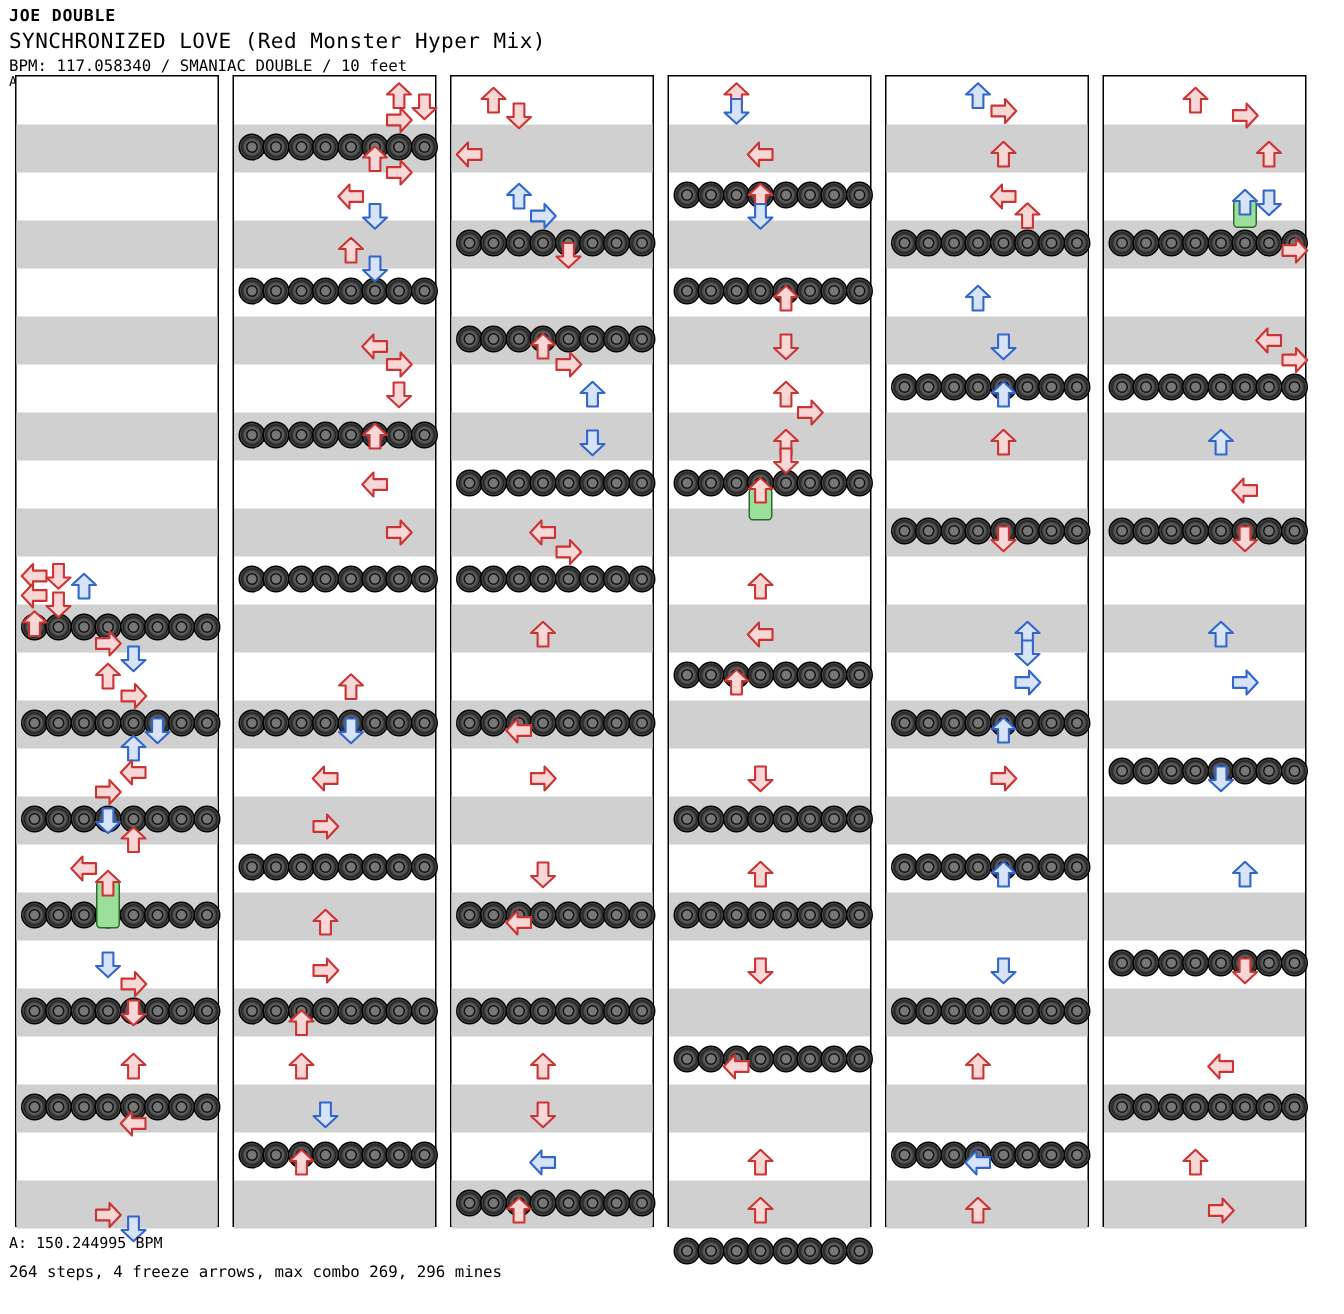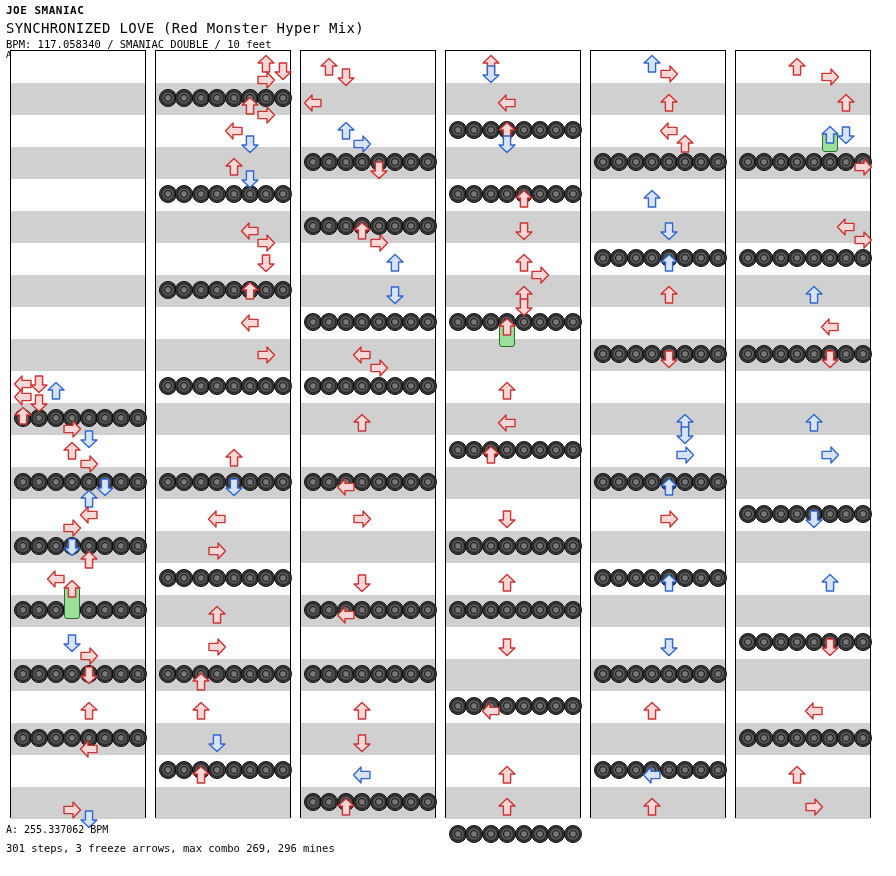--- a/index.html
+++ b/index.html
@@ -19,21 +19,21 @@
   .mine{position:absolute;width:18px;height:18px;border-radius:50%;
         background:radial-gradient(circle at 50% 50%, #888 0%, #555 45%, #222 60%, #666 75%, #333 100%);
         border:1px solid #000;box-sizing:border-box;}
   .mine:after{content:"";position:absolute;left:4px;top:4px;width:8px;height:8px;border-radius:50%;
         background:#777;border:1px solid #111;box-sizing:border-box;}
   .freeze{position:absolute;width:16px;background:#9bdf9b;border:1px solid #2d6a2d;border-radius:3px;box-sizing:border-box;}
 </style>
 </head>
 <body>
 
-<div class="hdr" id="artist">JOE SMANIAC</div>
+<div class="hdr" id="artist">JOE DOUBLE</div>
 <div class="hdr" id="title">SYNCHRONIZED LOVE (Red Monster Hyper Mix)</div>
 <div class="hdr" id="bpmline">BPM: 117.058340 / SMANIAC DOUBLE / 10 feet</div>
 <div class="hdr" id="difflabel">A</div>
 
 <div class="cols" id="cols">
     <div class="col" style="left: 0px;">
       <div class="meas" style="top: 0px;"></div>
       <div class="meas alt" style="top: 32px;"></div>
       <div class="meas" style="top: 64px;"></div>
       <div class="meas alt" style="top: 96px;"></div>
@@ -923,14 +923,14 @@
         </svg></div>
       <div class="note" style="left: 51.2px; top: 713.6px;"><svg width="20" height="20" viewBox="0 0 20 20" style="transform:rotate(0deg)">
           <path d="M10 1.5 L18 9 L13.6 9 L13.6 18 L6.4 18 L6.4 9 L2 9 Z" fill="#f8d7d7" stroke="#cc3333" stroke-width="1.4" stroke-linejoin="round"></path>
         </svg></div>
       <div class="note" style="left: 67.6px; top: 745.6px;"><svg width="20" height="20" viewBox="0 0 20 20" style="transform:rotate(90deg)">
           <path d="M10 1.5 L18 9 L13.6 9 L13.6 18 L6.4 18 L6.4 9 L2 9 Z" fill="#f8d7d7" stroke="#cc3333" stroke-width="1.4" stroke-linejoin="round"></path>
         </svg></div>
     </div>
   </div>
 
-<div id="footer1">A: 255.337062 BPM</div>
-<div id="footer2">301 steps, 3 freeze arrows, max combo 269, 296 mines</div>
+<div id="footer1">A: 150.244995 BPM</div>
+<div id="footer2">264 steps, 4 freeze arrows, max combo 269, 296 mines</div>
 
 </body></html>

